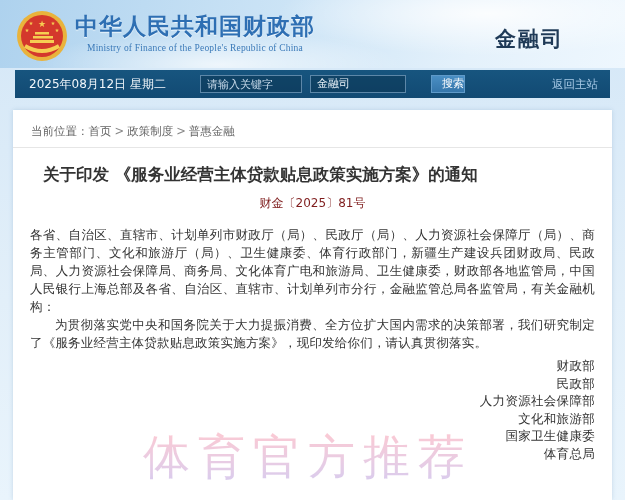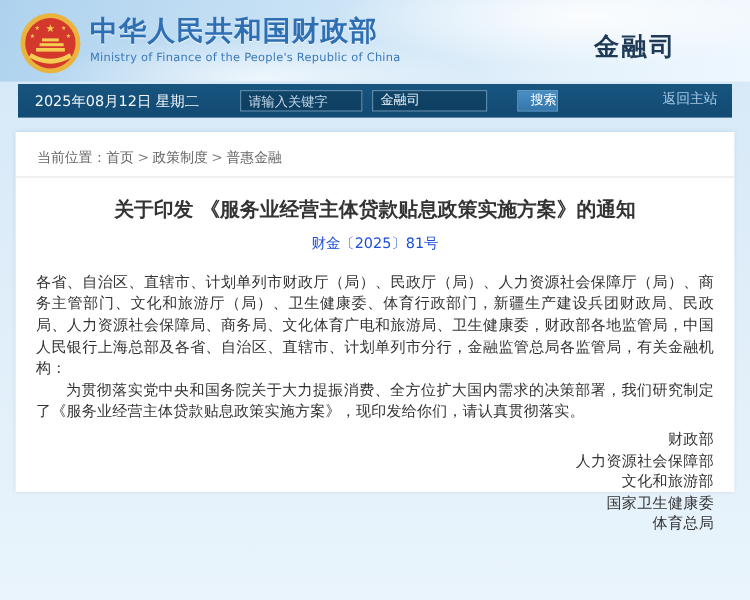--- a/index.html
+++ b/index.html
@@ -13,26 +13,26 @@
   
   #header {
     position:absolute; left:0; top:0; width:625px; height:68px;
     background:
       radial-gradient(ellipse 300px 60px at 78% 20%, rgba(255,255,255,.85), rgba(255,255,255,0) 70%),
       radial-gradient(ellipse 260px 50px at 35% 95%, rgba(255,255,255,.7), rgba(255,255,255,0) 70%),
       linear-gradient(105deg,#aed2ee 0%,#cce4f6 45%,#e4f1fb 75%,#eef7fe 100%);
   }
   #logo { position:absolute; left:16px; top:8px; display:flex; align-items:flex-start; cursor:pointer; }
   #emblem { width:52px; height:52px; margin-top:2px; }
-  #site-title { margin-left:7px; }
+  #site-title { margin-left:7px;text-align:center; }
   #site-title .cn {
     font-size:23px; font-weight:bold; color:#2e6fb3; letter-spacing:1px; line-height:30px; margin-top:3px;
     text-shadow:0 1px 1px rgba(255,255,255,.8);
   }
-  #site-title .en { font-size:9.5px; color:#3a79b8; margin-top:2px; letter-spacing:.2px; }
+  #site-title .en { font-size:9.5px; color:#3a79b8; margin-top:2px; letter-spacing:.2px;font-family:Liberation Serif, serif; }
   #dept-name {
     position:absolute; left:495px; top:25px; font-size:21px; font-weight:600;
     color:#1f3a57; letter-spacing:2px;
   }
   
   #navbar {
     position:absolute; left:15px; top:70px; width:595px; height:28px;
     background:linear-gradient(180deg,#17557f 0%,#124a73 100%);
   }
   #nav-date { position:absolute; left:14px; top:0; line-height:28px; font-size:12px; color:#f2f7fb; }
@@ -45,38 +45,38 @@
   #kw-input { left:185px; width:102px; }
   #scope-box { left:295px; width:96px; line-height:16px; cursor:pointer; }
   #search-btn {
     position:absolute; left:416px; top:5px; width:34px; height:18px;
     background:linear-gradient(180deg,#4a8fc4 0%,#3576ab 100%);
     border:1px solid #5f9ac9; color:#fff; font-size:11px; line-height:16px;
     text-align:right; cursor:pointer;
   }
   #back-link {
     position:absolute; right:12px; top:0; line-height:28px; font-size:11.5px;
-    color:#a7c9e6; text-decoration:none; cursor:pointer;font-family:Liberation Mono, monospace;
+    color:#a7c9e6; text-decoration:none; cursor:pointer;
   }
   
   #panel {
-    position:absolute; left:13px; top:110px; width:599px; height:300px;
+    position:absolute; left:13px; top:110px; width:599px; height:390px;
     background:#fff; box-shadow:0 0 4px rgba(120,160,195,.35);
   }
   #breadcrumb {
     padding:14px 18px 8px 18px; font-size:11.5px; color:#666;
     border-bottom:1px solid #e6e6e6;
   }
   #breadcrumb .crumb { color:#666; cursor:pointer; }
   #breadcrumb .sep { margin:0 3px; color:#888; }
   #doc-title {
-    margin:16px 30px 0 30px; text-align:center; font-size:16.5px; font-weight:bold;
+    margin:16px 30px 0 30px; text-align:left; font-size:16.5px; font-weight:bold;
     color:#333; line-height:22px;
   }
-  #doc-number { margin-top:9px; text-align:center; font-size:12px; color:#1d4ed8; }
+  #doc-number { margin-top:9px; text-align:center; font-size:12px; color:#7f1d1d; }
   .body-p {
     margin:0 17px; font-size:12.5px; color:#333; line-height:18px;
     text-align:justify; letter-spacing:.2px;
   }
   .body-p.first { margin-top:14px; }
   .body-p.indent { text-indent:2em; }
   #signatures { margin-top:5px; padding-right:17px; text-align:right; }
   #signatures div { font-size:12.5px; color:#333; line-height:17.5px; letter-spacing:.3px; }
   
   #watermark {
@@ -129,22 +129,24 @@
     </div>
 
     <div id="doc-title">关于印发 《服务业经营主体贷款贴息政策实施方案》的通知</div>
     <div id="doc-number">财金〔2025〕81号</div>
 
     <p class="body-p first">各省、自治区、直辖市、计划单列市财政厅（局）、民政厅（局）、人力资源社会保障厅（局）、商务主管部门、文化和旅游厅（局）、卫生健康委、体育行政部门，新疆生产建设兵团财政局、民政局、人力资源社会保障局、商务局、文化体育广电和旅游局、卫生健康委，财政部各地监管局，中国人民银行上海总部及各省、自治区、直辖市、计划单列市分行，金融监管总局各监管局，有关金融机构：</p>
     <p class="body-p indent">为贯彻落实党中央和国务院关于大力提振消费、全方位扩大国内需求的决策部署，我们研究制定了《服务业经营主体贷款贴息政策实施方案》，现印发给你们，请认真贯彻落实。</p>
 
     <div id="signatures">
       <div>财政部</div>
+      <div>民政部</div>
       <div>人力资源社会保障部</div>
       <div>文化和旅游部</div>
       <div>国家卫生健康委</div>
       <div>体育总局</div>
 
     </div>
   </div>
 
+  <div id="watermark">体育官方推荐</div>
 
 </div>
 
 </body></html>

